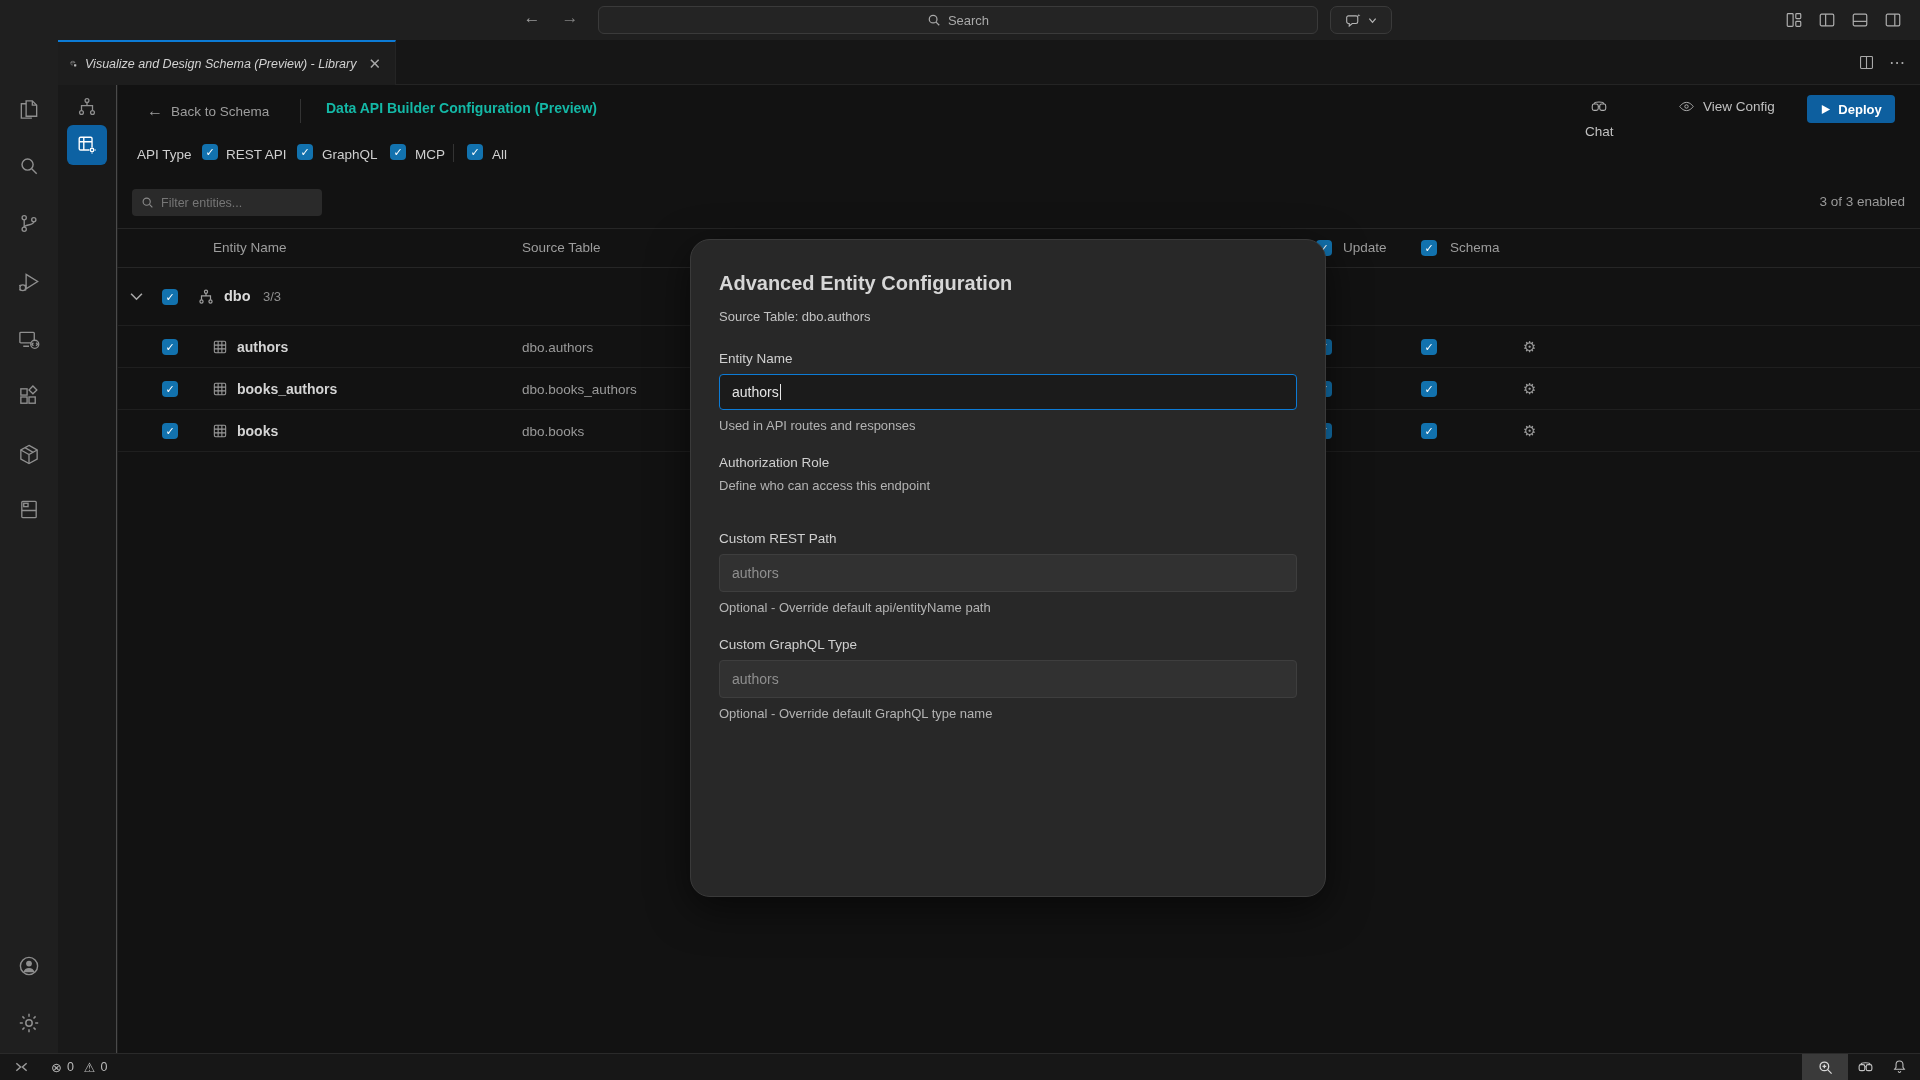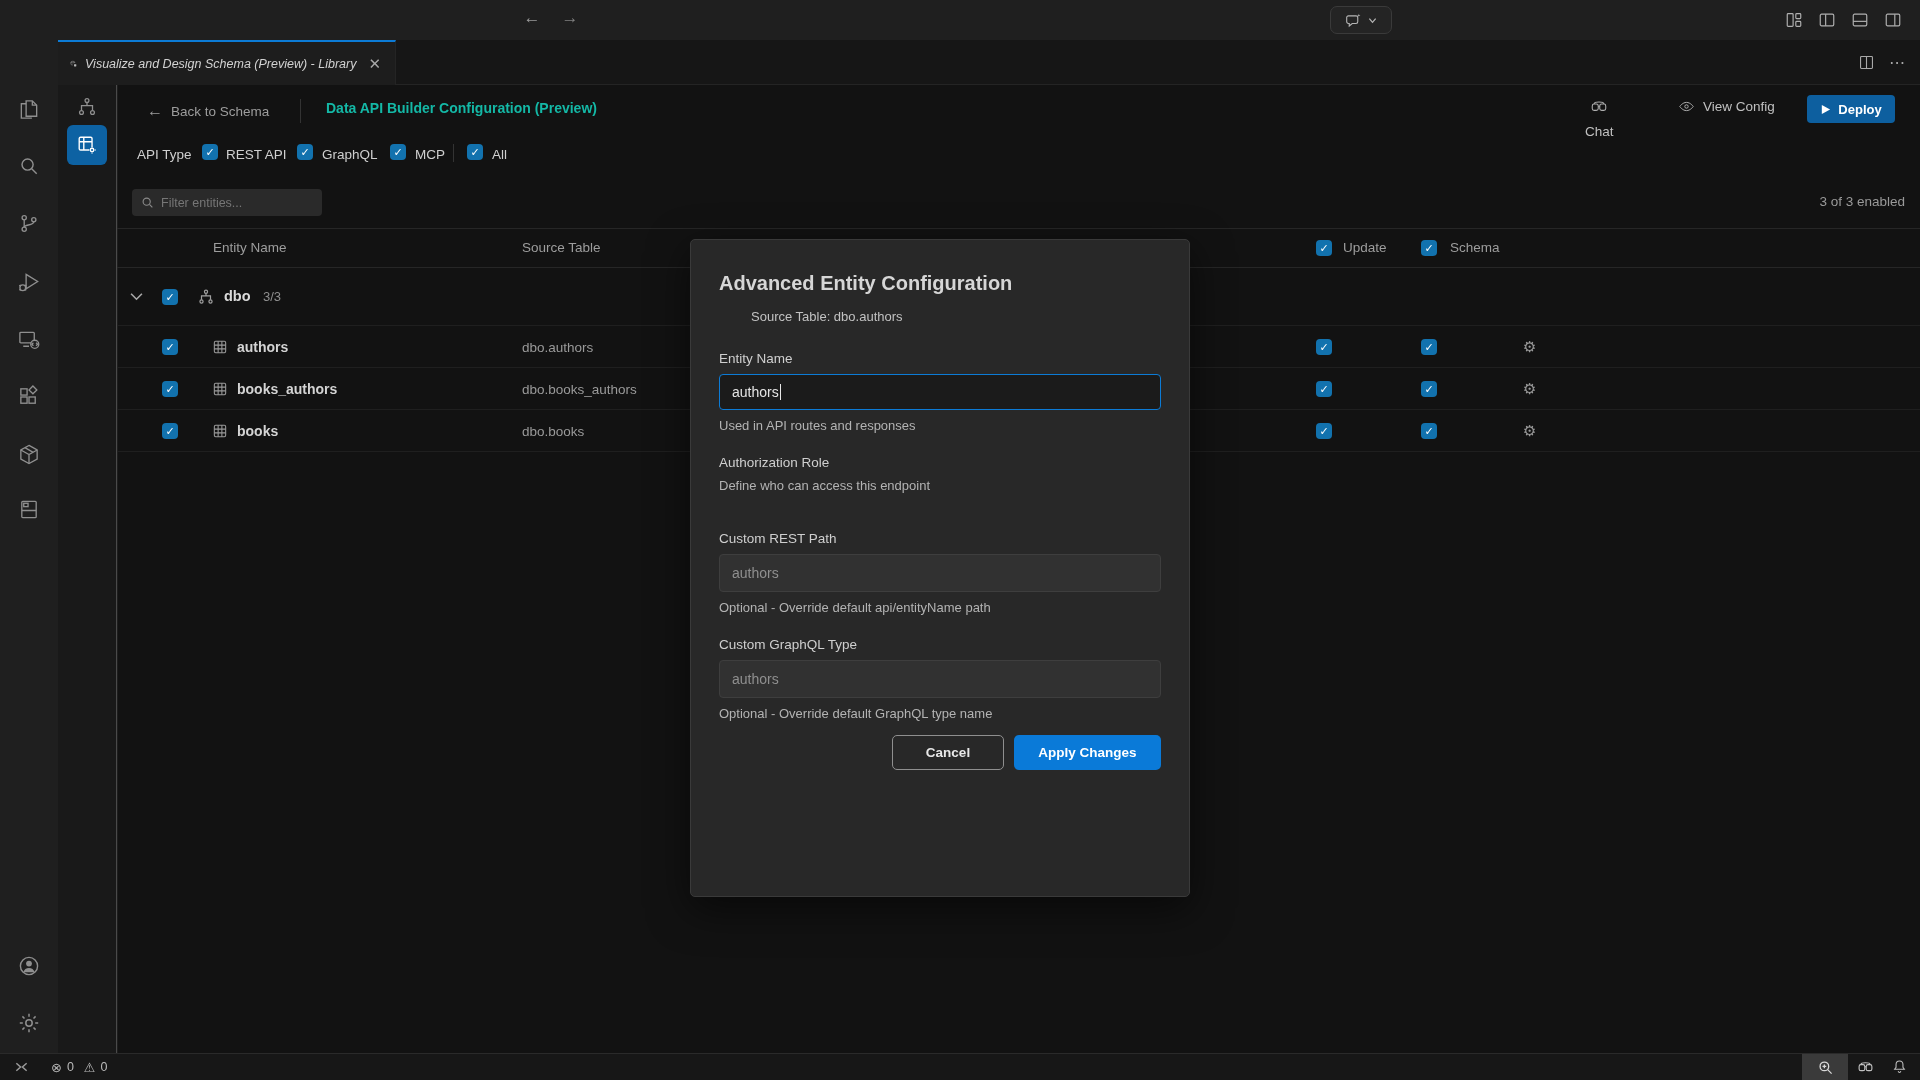--- a/index.html
+++ b/index.html
@@ -79,27 +79,27 @@
   .thead { position:absolute; left:117px; right:0; top:228px; height:40px; border-top:1px solid #262626; border-bottom:1px solid #262626; }
   .thead .lbl { position:absolute; top:11px; font-size:13.5px; color:#9d9d9d; }
   .trow { position:absolute; left:117px; right:0; border-bottom:1px solid #1f1f1f; }
   .cell { position:absolute; }
   .row-name { font-size:14px; font-weight:bold; color:#d4d4d4; }
   .row-src { font-size:13.5px; color:#9a9a9a; }
   .gear { font-family:"DejaVu Sans",sans-serif; color:#9a9a9a; font-size:15px; }
 
   
   .modal {
-    position:absolute; left:690px; top:239px; width:500px; height:658px;
-    background:#282828; border:1px solid #3a3a3a; border-radius:5px;
+    position:absolute; left:690px; top:239px; width:636px; height:658px;
+    background:#282828; border:1px solid #3a3a3a; border-radius:20px;
     box-shadow:0 12px 40px rgba(0,0,0,.55);
     padding:26px 28px; z-index:10;
   }
   .modal h1 { font-size:20px; font-weight:bold; color:#d6d6d6; margin:6px 0 14px; }
-  .m-source { font-size:13px; color:#c2c2c2; margin-bottom:27px;margin-left:32px; }
+  .m-source { font-size:13px; color:#c2c2c2; margin-bottom:27px; }
   .m-label { font-size:13.5px; color:#cfcfcf; margin-bottom:8px; }
   .field {
     height:36px; border-radius:4px; display:flex; align-items:center; padding:0 12px;
     font-size:14px; margin-bottom:8px;
   }
   .field.focused { background:#1b1b1b; border:1.5px solid var(--accent,#0c7bd6); color:#e5e5e5; }
   .field.plain { background:#313131; border:1px solid #3e3e3e; height:38px; }
   .field .ph { color:#8f8f8f; }
   .caret { display:inline-block; width:1px; height:16px; background:#e8e8e8; margin-left:1px; }
   .m-help { font-size:13px; color:#b3b3b3; margin-bottom:22px; }
@@ -128,20 +128,27 @@
   .sb-zoom { width:46px; background:#3a3a3a; display:flex; align-items:center; justify-content:center; }
   .sb-ico { display:flex; align-items:center; justify-content:center; width:34px; }
 </style>
 </head>
 <body>
 
 <div class="titlebar">
   <span class="nav-arrow" style="left:520px;">←</span>
   <span class="nav-arrow" style="left:558px; color:#808080;">→</span>
 
+  <div class="search-box">
+    <svg width="14" height="14" viewBox="0 0 16 16" fill="none" stroke="#a9a9a9" stroke-width="1.4">
+        <circle cx="7" cy="7" r="4.4"></circle>
+        <path d="M10.4 10.4L14 14"></path>
+      </svg>
+    <span>Search</span>
+  </div>
 
   <div class="copilot-pill">
     <svg width="17" height="17" viewBox="0 0 20 20" fill="none" stroke="#b5b5b5" stroke-width="1.3">
       <path d="M4 4.5h9a2 2 0 0 1 2 2v5a2 2 0 0 1-2 2H8.5L5 16.5v-3H4a2 2 0 0 1-2-2v-5a2 2 0 0 1 2-2z"></path>
       <path d="M16.3 2l.5 1.4L18.2 4l-1.4.5-.5 1.4-.5-1.4L14.4 4l1.4-.6z" fill="#b5b5b5" stroke="none"></path>
     </svg>
     <svg width="9" height="9" viewBox="0 0 10 10" fill="none" stroke="#b5b5b5" stroke-width="1.4">
         <path d="M1.5 3l3.5 4 3.5-4"></path>
       </svg>
   </div>
@@ -394,24 +401,20 @@
     <span class="ph">authors</span>
   </div>
   <div class="m-help">Optional - Override default api/entityName path</div>
 
   <div class="m-label">Custom GraphQL Type</div>
   <div class="field plain">
     <span class="ph">authors</span>
   </div>
   <div class="m-help tight">Optional - Override default GraphQL type name</div>
 
-  <div class="m-footer">
-    <div class="btn cancel">Cancel</div>
-    <div class="btn apply">Apply Changes</div>
-  </div>
 </div>
 
 <div class="statusbar">
   <div class="sb-left">
     <svg style="margin-left:14px;" width="15" height="14" viewBox="0 0 16 14" fill="none" stroke="#9a9a9a" stroke-width="1.6">
         <path d="M2.5 3l4.5 4-4.5 4M13.5 3L9 7l4.5 4"></path>
       </svg>
     <span class="sb-glyph" style="margin-left:22px;">⊗</span>
     <span style="margin-left:5px;">0</span>
     <span class="sb-glyph" style="margin-left:10px;">⚠</span>

